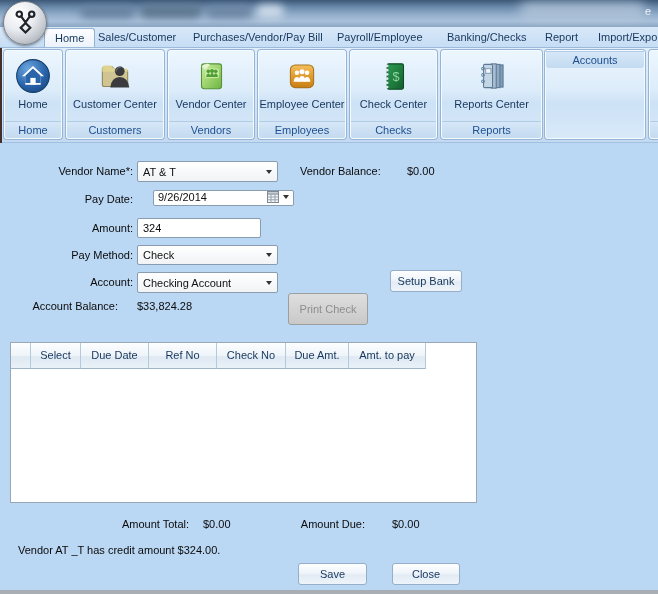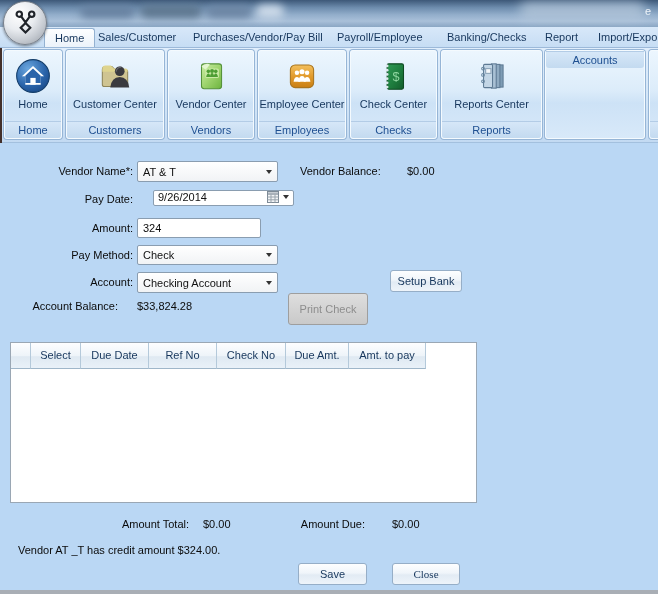--- a/index.html
+++ b/index.html
@@ -309,17 +309,17 @@
     </div>
 
     <div class="fvalue" style="left:89px;width:100px;text-align:right;top:518px;">Amount Total:</div>
     <div class="fvalue" style="left:203px;top:518px;">$0.00</div>
     <div class="fvalue" style="left:265px;width:100px;text-align:right;top:518px;">Amount Due:</div>
     <div class="fvalue" style="left:392px;top:518px;">$0.00</div>
 
     <div class="fvalue" style="left:18px;top:544px;">Vendor AT _T has credit amount $324.00.</div>
 
     <div class="btn" style="left:298px;top:563px;width:69px;height:22px;">Save</div>
-    <div class="btn" style="left:392px;top:563px;width:68px;height:22px;font-family:Liberation Serif, serif;">Close</div>
+    <div class="btn" style="left:392px;top:563px;width:68px;height:22px;">Close</div>
   </div>
 
   <div class="bottomstrip"></div>
 </div>
 
 </body></html>

